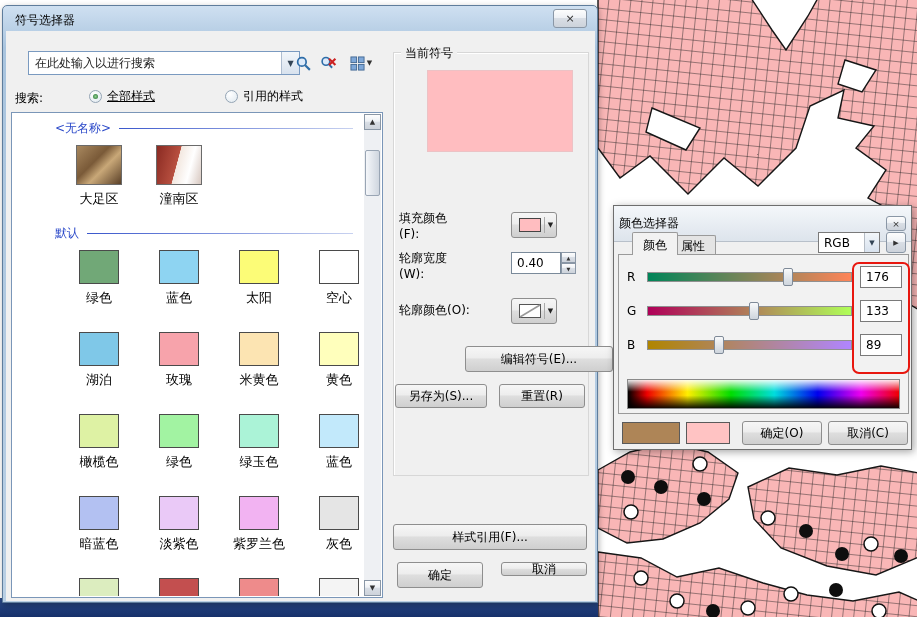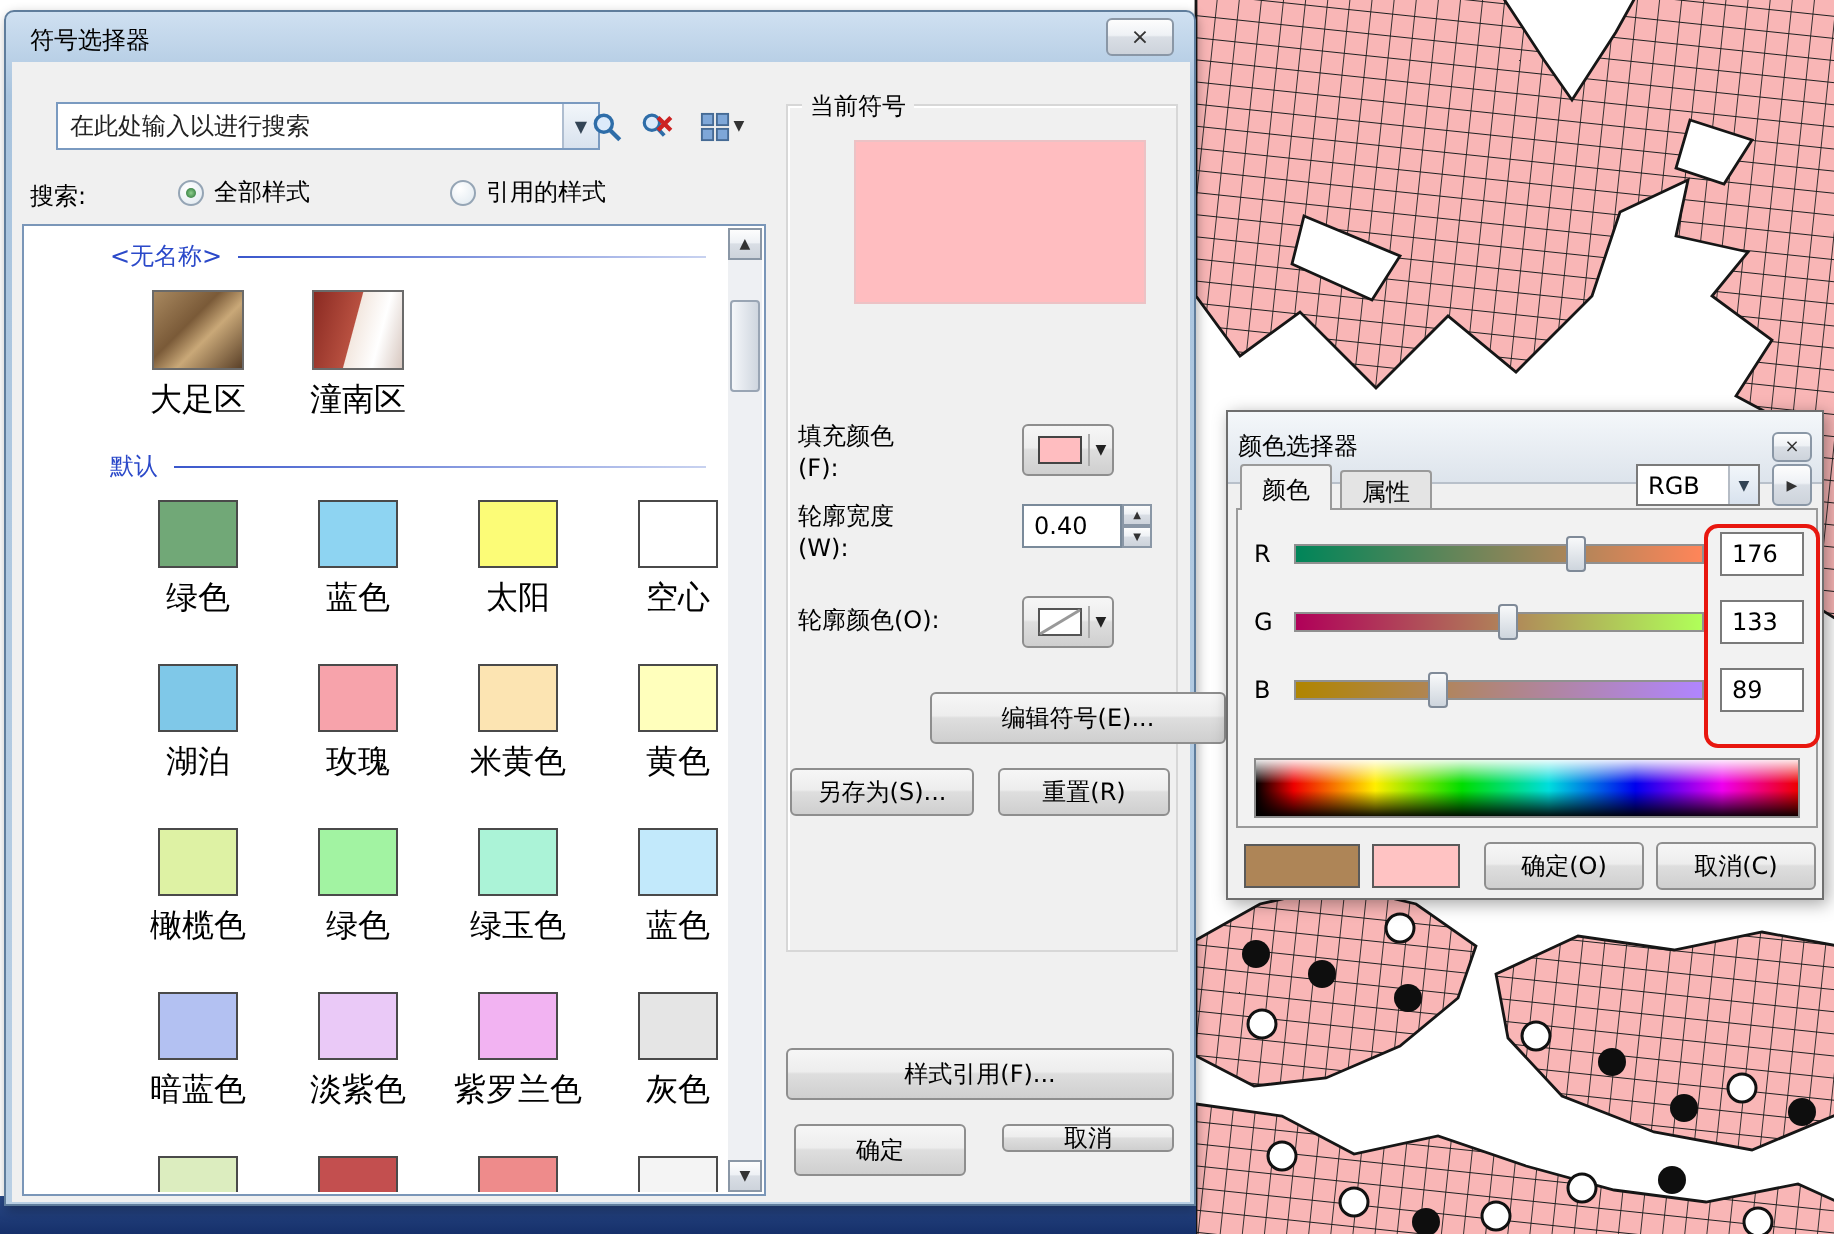--- a/index.html
+++ b/index.html
@@ -34,21 +34,21 @@
   .style-list{position:absolute;left:8px;top:106px;width:372px;height:486px;background:#fff;border:1px solid #7a96b8;}
   .list-content{position:absolute;left:1px;top:1px;width:352px;height:482px;overflow:hidden;padding-left:36px;}
   .group-header{margin:6px 4px 0 6px;display:flex;align-items:center;}
   .group-title{color:var(--group-header-blue,#2b49c9);white-space:pre;}
   .group-line{flex:1;height:1px;background:linear-gradient(to right,#3a57cc,#c8d2f0);margin:0 8px;}
   .swatch-grid{display:grid;grid-template-columns:repeat(4,80px);padding-left:10px;}
   .swatch-cell{height:82px;display:flex;flex-direction:column;align-items:center;padding-top:8px;}
   .swatch{width:40px;height:34px;border:1px solid #4a4a4a;background:#fff;}
   .swatch.photo-a{width:46px;height:40px;border-color:#6a6a6a;background:linear-gradient(135deg,#a8885f 0%,#7a5a38 40%,#c9a878 60%,#5a4028 100%);}
   .swatch.photo-b{width:46px;height:40px;border-color:#6a6a6a;background:linear-gradient(105deg,#8a2a22 0%,#b85040 45%,#f3e8e0 46%,#ffffff 72%,#d8c8c0 100%);}
-  .swatch-label{margin-top:5px;font-size:16px;white-space:nowrap;}
+  .swatch-label{margin-top:5px;font-size:13px;white-space:nowrap;}
 
   .scrollbar{position:absolute;right:1px;top:1px;width:17px;height:482px;background:#eef0f3;}
   .sb-btn{position:absolute;left:0;width:17px;height:16px;font-size:7px;border-radius:0;}
   .sb-up{top:0;}
   .sb-down{bottom:0;}
   .sb-thumb{position:absolute;left:1px;top:36px;width:15px;height:46px;background:linear-gradient(90deg,#f5f7fa,#cfd6df);border:1px solid #99a5b4;border-radius:2px;}
 
   .group-box{position:absolute;left:390px;top:46px;width:196px;height:424px;border:1px solid #d7d7d7;box-shadow:inset 1px 1px 0 #fff;}
   .group-legend{position:absolute;left:398px;top:39px;background:#f0f0f0;padding:0 4px;}
   .preview{position:absolute;left:424px;top:64px;width:146px;height:82px;background:var(--symbol-pink,#ffbdc0);border:1px solid #ecc2c5;}
@@ -67,21 +67,21 @@
   .b-styleref{position:absolute;left:390px;top:518px;width:194px;height:26px;}
   .b-ok{position:absolute;left:394px;top:556px;width:86px;height:26px;}
   .b-cancel{position:absolute;left:498px;top:556px;width:86px;height:14px;}
 
   
   .cs-dialog{position:absolute;left:613px;top:205px;width:299px;height:245px;background:#f0f0f0;border:1px solid #6e6e6e;z-index:3;box-shadow:2px 2px 8px rgba(0,0,0,.35);}
   .cs-titlebar{position:absolute;left:0;top:0;right:0;height:36px;background:linear-gradient(#f4f7fa,#dde4ec);border-bottom:1px solid #b8c0ca;display:flex;align-items:center;padding:0 5px;}
   .cs-title{flex:1;}
   .cs-close{width:20px;height:15px;font-size:9px;}
   .cs-tab{position:absolute;top:29px;height:20px;padding:2px 10px 0;background:#e4e4e4;border:1px solid #9a9a9a;border-bottom:none;border-radius:2px 2px 0 0;z-index:1;}
-  .cs-tab.active{top:26px;height:23px;padding-top:4px;background:#f2f2f2;z-index:3;}
+  .cs-tab.active{top:26px;height:23px;padding-top:4px;background:#f2f2f2;z-index:3;margin-left:12px;}
   .tab-color{left:6px;}
   .tab-attr{left:56px;}
   .model-combo{position:absolute;left:204px;top:26px;width:62px;height:21px;background:#fff;border:1px solid #7a7a7a;display:flex;align-items:center;z-index:4;}
   .model-text{flex:1;padding-left:5px;}
   .model-arrow{width:15px;height:19px;border-left:1px solid #b5bcc5;background:linear-gradient(#f2f6fa,#d8e2ee);display:flex;align-items:center;justify-content:center;font-size:7px;color:#345;}
   .more-btn{position:absolute;left:272px;top:26px;width:20px;height:21px;font-size:7px;z-index:4;}
   .cs-panel{position:absolute;left:4px;top:48px;width:291px;height:160px;background:#f2f2f2;border:1px solid #9a9a9a;z-index:2;}
   .ch-rows{position:absolute;left:8px;top:10px;width:275px;}
   .channel-row{display:flex;align-items:center;height:24px;margin-bottom:10px;}
   .ch-label{width:12px;}
@@ -172,21 +172,21 @@
       <svg width="15" height="15" viewBox="0 0 16 16">
         <rect x="1" y="1" width="6" height="6" fill="#7ea7d8" stroke="#456a94"></rect>
         <rect x="9" y="1" width="6" height="6" fill="#7ea7d8" stroke="#456a94"></rect>
         <rect x="1" y="9" width="6" height="6" fill="#7ea7d8" stroke="#456a94"></rect>
         <rect x="9" y="9" width="6" height="6" fill="#7ea7d8" stroke="#456a94"></rect>
       </svg>
       <span class="tiny-arrow">▼</span>
     </div>
 
     <span class="lbl" style="left:12px;top:84px;">搜索:</span>
-    <div class="radio" style="left:86px;top:83px;">
+    <div class="radio" style="left:86px;top:83px;text-decoration:underline;">
       <span class="radio-circle sel"></span>
       <span>全部样式</span>
     </div>
     <div class="radio" style="left:222px;top:83px;">
       <span class="radio-circle"></span>
       <span>引用的样式</span>
     </div>
 
     <div class="style-list">
       <div class="list-content">

